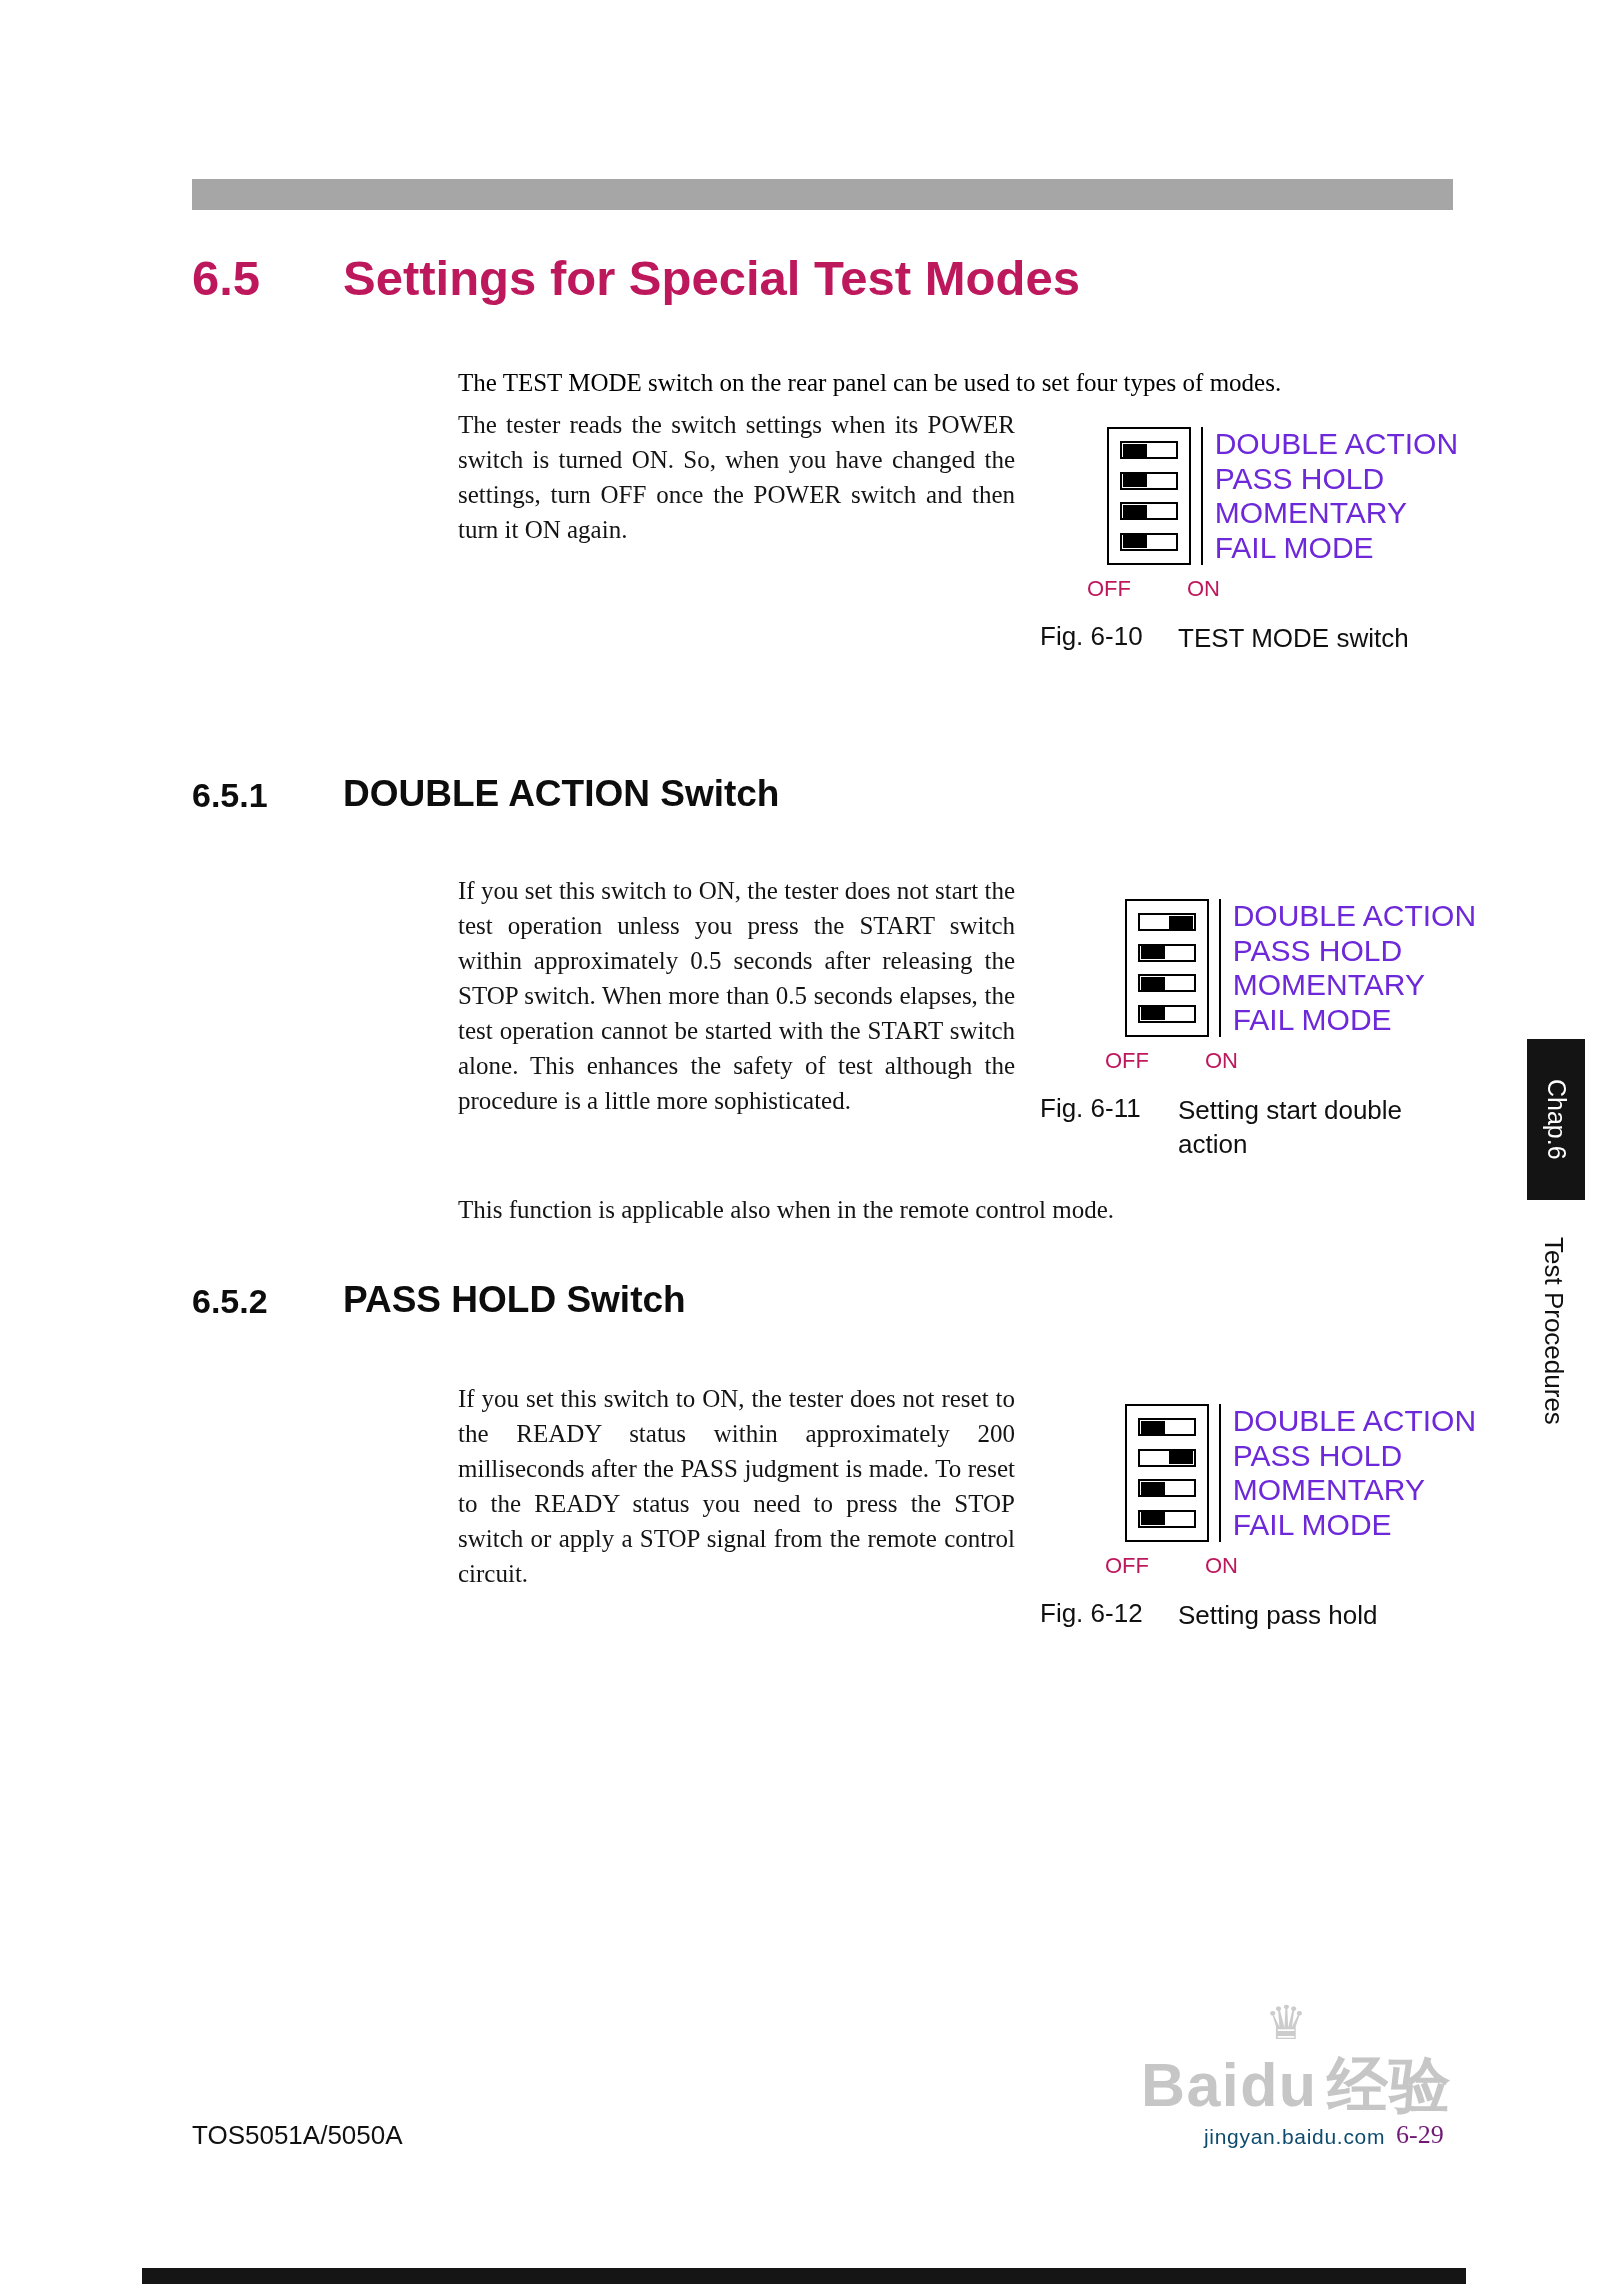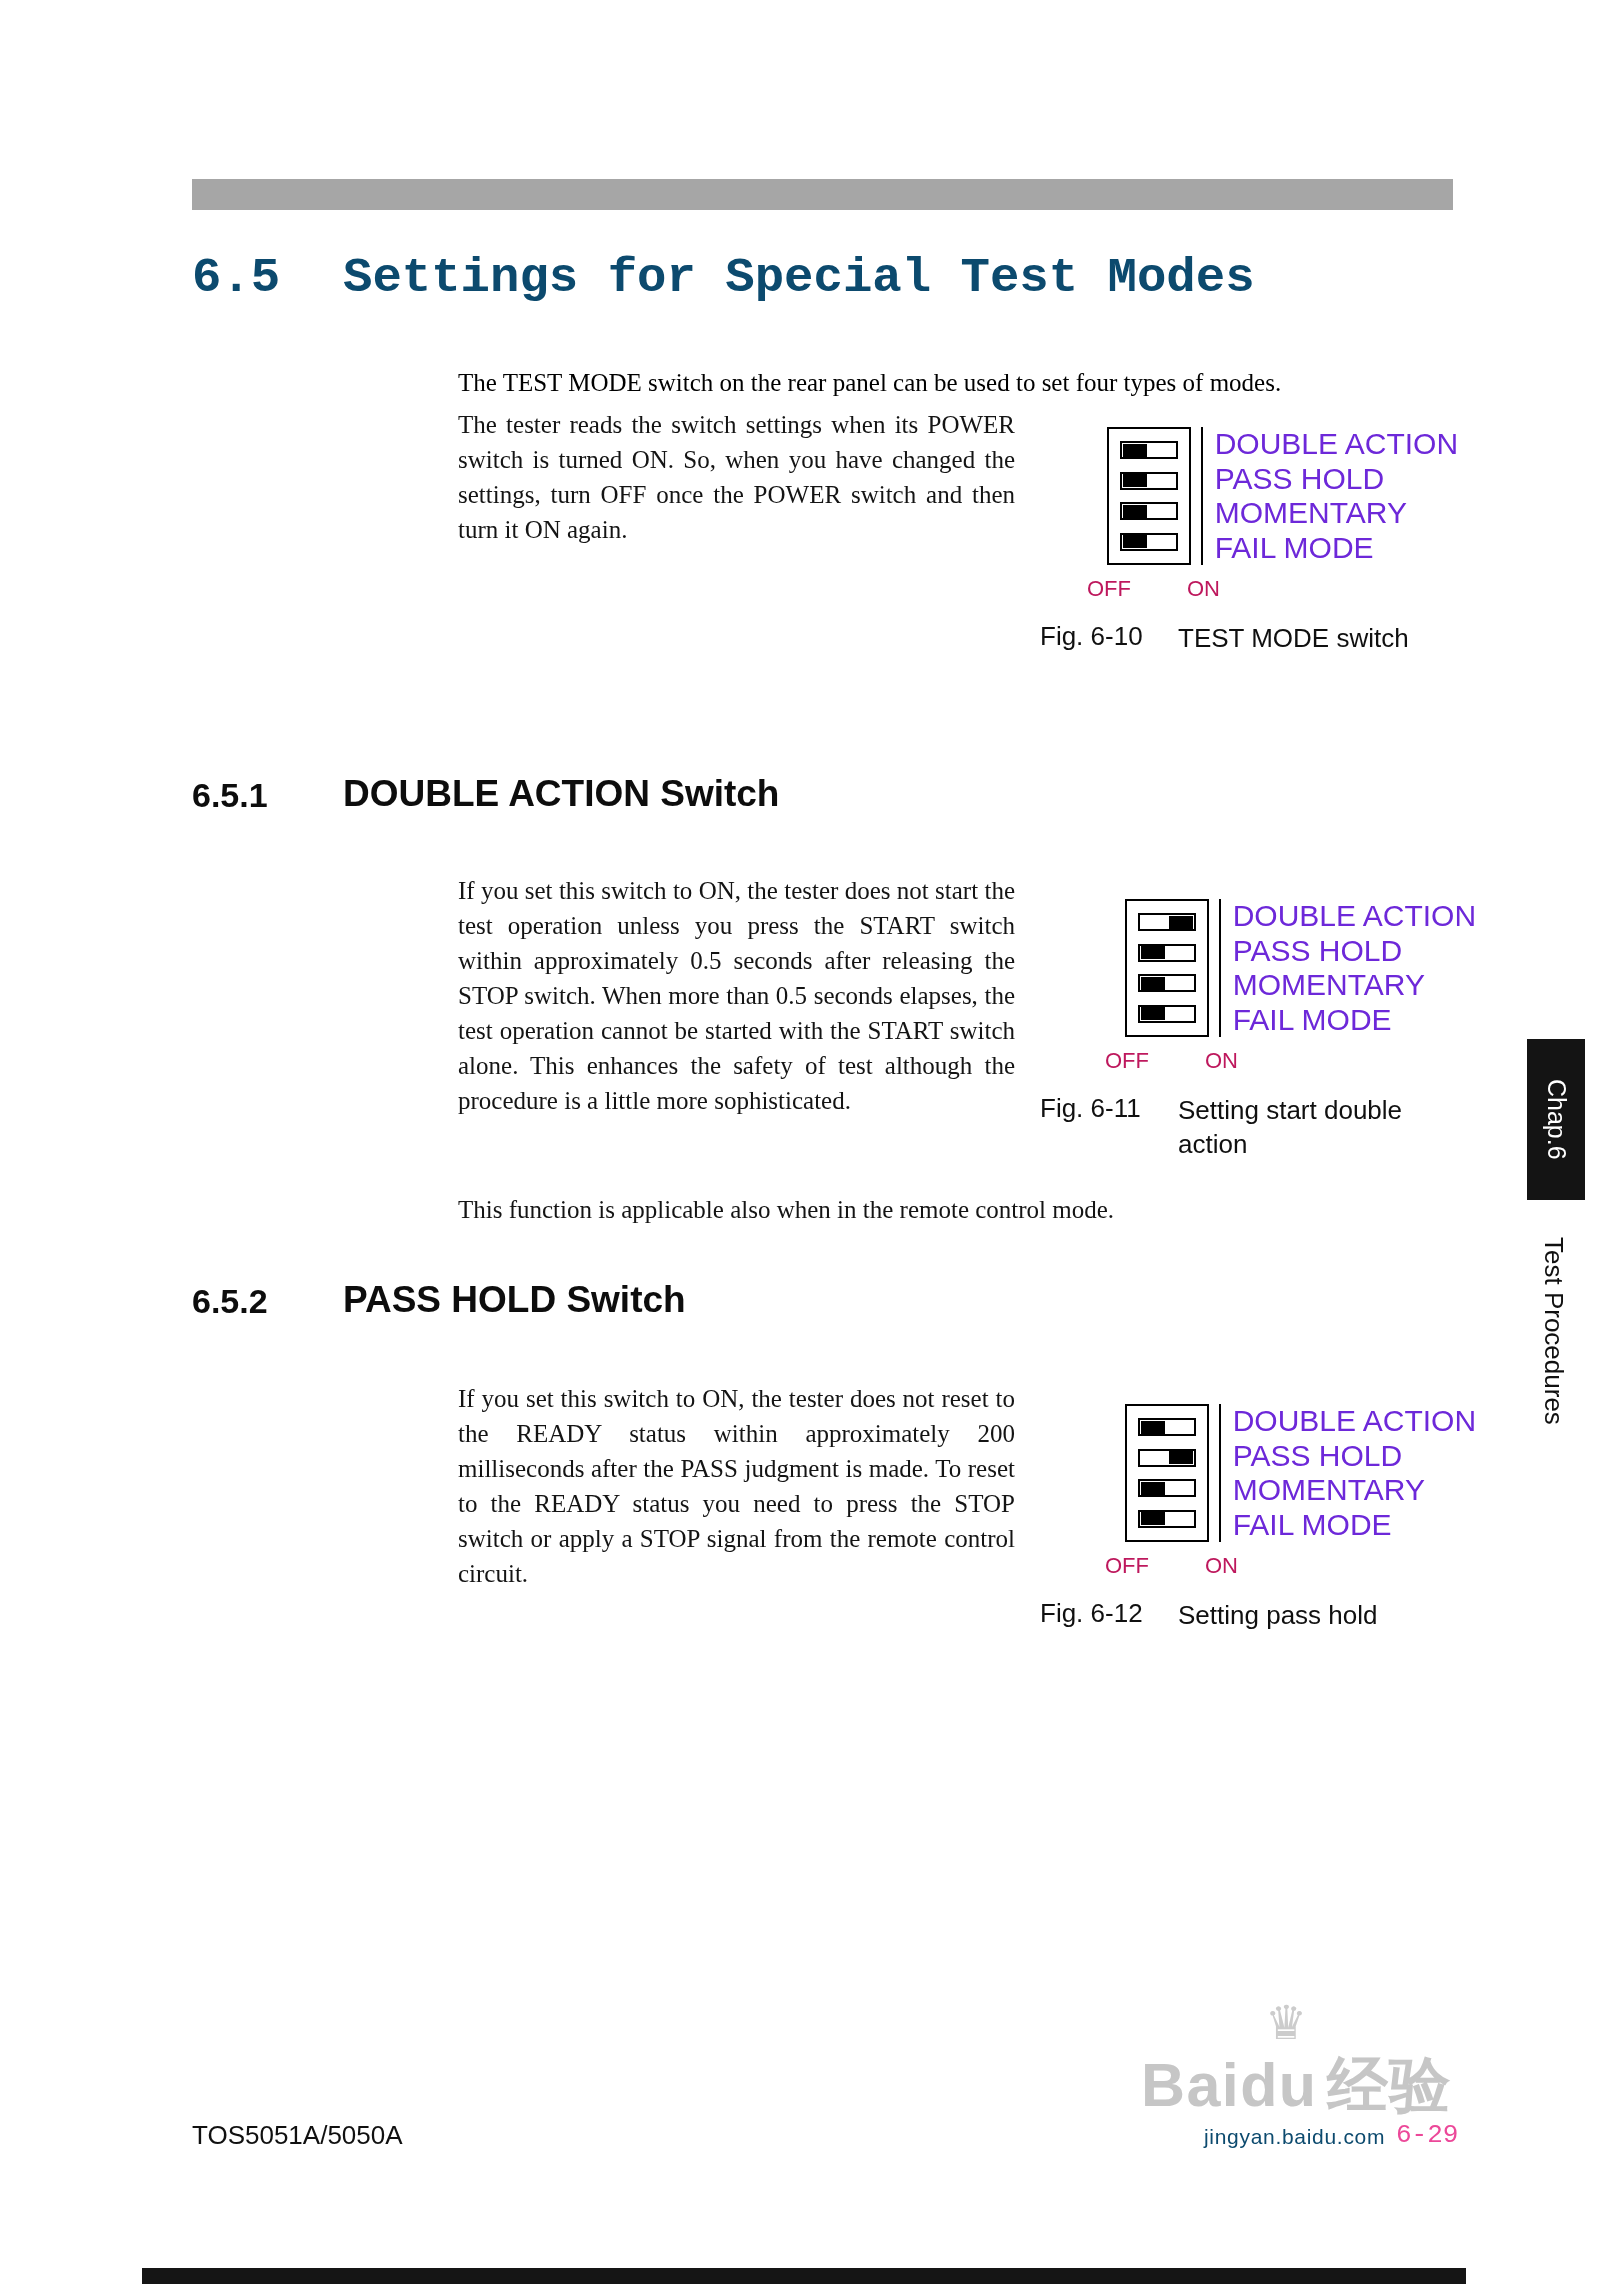--- a/index.html
+++ b/index.html
@@ -14,22 +14,22 @@
     overflow: hidden;
   }
 
   .top-bar {
     position: absolute; left: 192px; top: 179px;
     width: 1261px; height: 30.5px; background: #a6a6a6;
   }
 
   .h1 {
     position: absolute; left: 192px; top: 250px;
-    display: flex; font-family: Liberation Mono, monospace;
-    font-weight: bold; font-size: 49px; color: #0c4a6e; white-space: nowrap;
+    display: flex; font-family: Liberation Sans, sans-serif;
+    font-weight: bold; font-size: 49px; color: #be185d; white-space: nowrap;
   }
   .h1 .num { width: 151px; }
 
   .h2 {
     position: absolute; left: 192px;
     display: flex; font-family: "Liberation Sans", "DejaVu Sans", sans-serif;
     font-weight: bold; font-size: 37px; color: #0d0d0d; white-space: nowrap;
   }
   .h2 .num { width: 151px; font-size: 34px; padding-top: 2.7px; }
 
@@ -109,22 +109,22 @@
     font-size: 26px; color: #101010; white-space: nowrap;
   }
 
   .footer-model {
     position: absolute; left: 192px; top: 2120px;
     font-family: "Liberation Sans", "DejaVu Sans", sans-serif;
     font-size: 26px; color: #101010;
   }
   .footer-page {
     position: absolute; left: 1396px; top: 2120px;
-    font-family: Liberation Mono, monospace;
-    font-size: 26px; color: #ec4899; text-align: right;
+    font-family: Liberation Serif, serif;
+    font-size: 26px; color: #701a75; text-align: right;
   }
 
   .watermark {
     position: absolute; left: 1141px; top: 2045px;
     font-family: "Liberation Sans", "DejaVu Sans", sans-serif;
     font-weight: bold; font-size: 61px; letter-spacing: 1.4px;
     color: #c6c6c6; white-space: nowrap;
     text-shadow: 0 0 1.4px #ffffff;
   }
   .watermark .cn { margin-left: 9.5px; }

